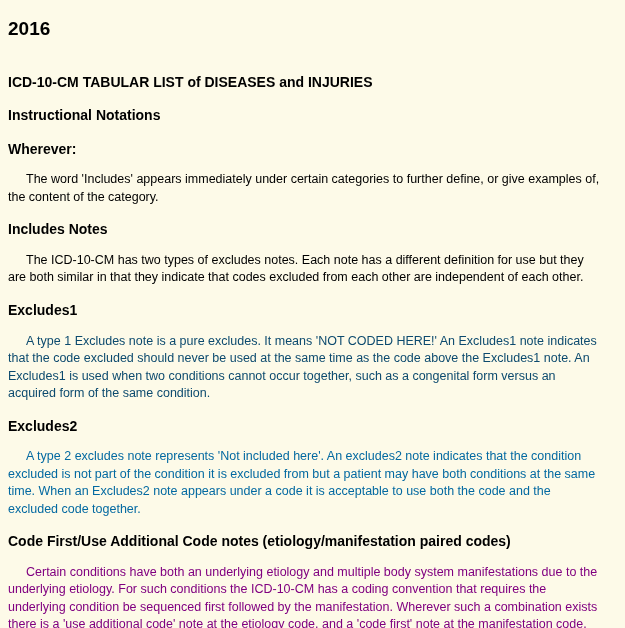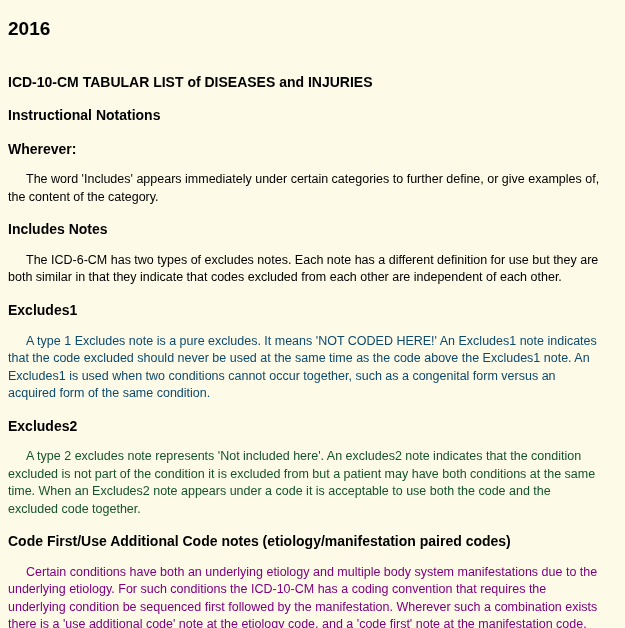--- a/index.html
+++ b/index.html
@@ -27,37 +27,37 @@
   h2.sect {
     font-size: 14px;
     font-weight: bold;
     margin: 14px 0 12px 0;
   }
   p.body {
     margin: 0 16px 6px 0;
     text-indent: 18px;
   }
   .red { color: #0c4a6e; }
-  .green { color: #14532d; }
+  .green { color: #0369a1; }
   .purple { color: #800080; }
 </style>
 </head>
 <body>
 
 <h1 class="year">2016</h1>
 
 <h2 class="title">ICD-10-CM TABULAR LIST of DISEASES and INJURIES</h2>
 
 <h2 class="sect">Instructional Notations</h2>
 
 <h2 class="sect">Wherever:</h2>
 <p class="body">The word 'Includes' appears immediately under certain categories to further define, or give examples of, the content of the category.</p>
 
 <h2 class="sect">Includes Notes</h2>
-<p class="body">The ICD-6-CM has two types of excludes notes. Each note has a different definition for use but they are both similar in that they indicate that codes excluded from each other are independent of each other.</p>
+<p class="body">The ICD-10-CM has two types of excludes notes. Each note has a different definition for use but they are both similar in that they indicate that codes excluded from each other are independent of each other.</p>
 
 <h2 class="sect">Excludes1</h2>
 <p class="body red">A type 1 Excludes note is a pure excludes. It means 'NOT CODED HERE!' An Excludes1 note indicates that the code excluded should never be used at the same time as the code above the Excludes1 note. An Excludes1 is used when two conditions cannot occur together, such as a congenital form versus an acquired form of the same condition.</p>
 
 <h2 class="sect">Excludes2</h2>
 <p class="body green">A type 2 excludes note represents 'Not included here'. An excludes2 note indicates that the condition excluded is not part of the condition it is excluded from but a patient may have both conditions at the same time. When an Excludes2 note appears under a code it is acceptable to use both the code and the excluded code together.</p>
 
 <h2 class="sect">Code First/Use Additional Code notes (etiology/manifestation paired codes)</h2>
 <p class="body purple">Certain conditions have both an underlying etiology and multiple body system manifestations due to the underlying etiology. For such conditions the ICD-10-CM has a coding convention that requires the underlying condition be sequenced first followed by the manifestation. Wherever such a combination exists there is a 'use additional code' note at the etiology code, and a 'code first' note at the manifestation code. These instructional notes indicate the proper sequencing order of the codes, etiology followed by manifestation.</p>
 

